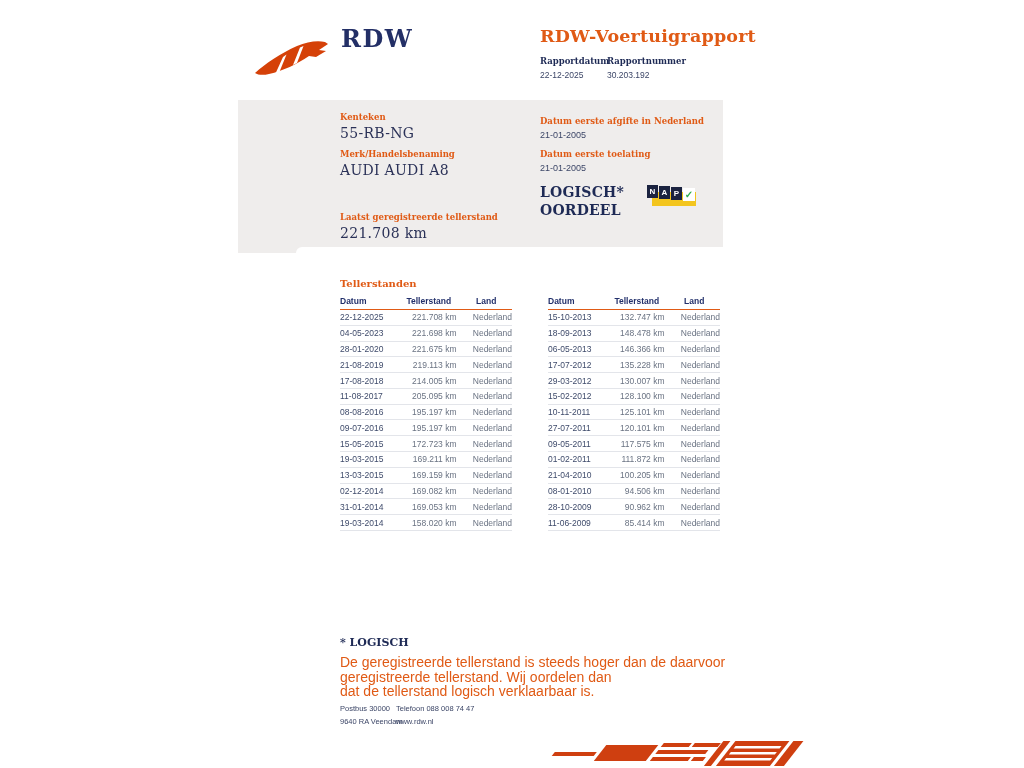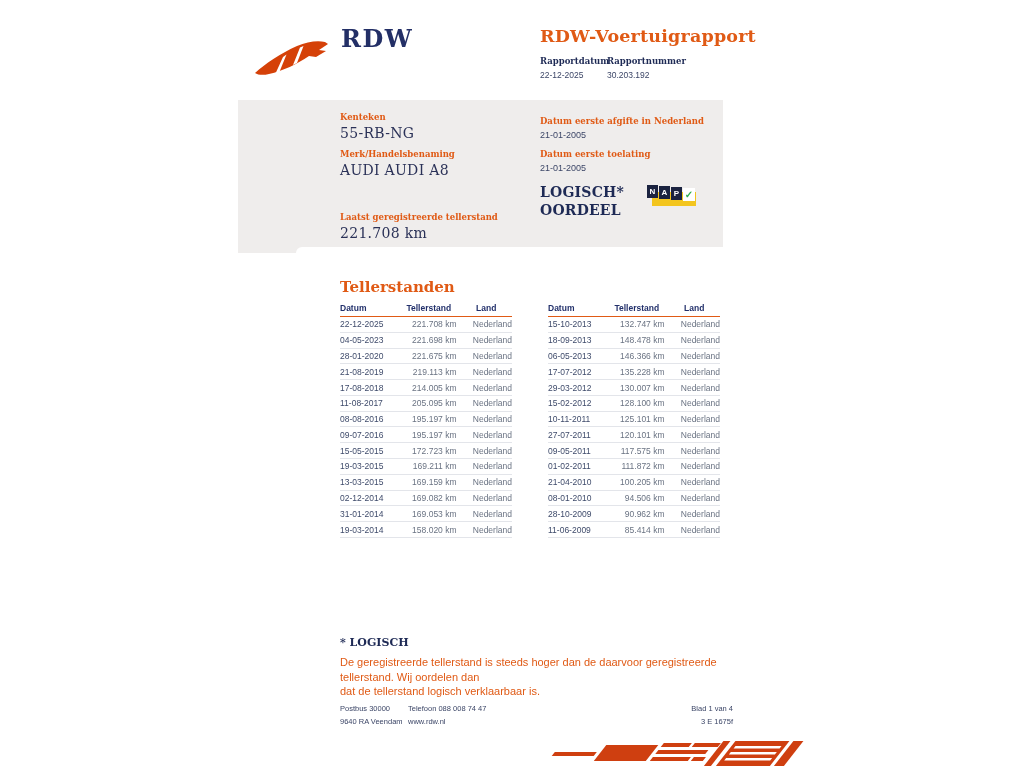--- a/index.html
+++ b/index.html
@@ -57,44 +57,44 @@
     align-items:center;justify-content:center;}
   .nap-box.n{left:0;top:0;}
   .nap-box.a{left:12px;top:1px;}
   .nap-box.p{left:24px;top:2px;}
   .nap-check{position:absolute;left:36px;top:3px;width:12px;height:13px;
     background:#ffffff;color:var(--nap-green);font-size:10px;font-weight:bold;
     display:flex;align-items:center;justify-content:center;}
 
   
   .tables{position:absolute;left:340px;top:278px;}
-  .tables-title{font-family:"DejaVu Serif",serif;font-weight:bold;font-size:15px;
+  .tables-title{font-family:"DejaVu Serif",serif;font-weight:bold;font-size:10px;
     color:var(--accent-orange);}
   .tables-row{display:flex;margin-top:5px;}
   .tables-row table{width:172px;border-collapse:collapse;font-size:8.5px;}
   .tables-row table + table{margin-left:36px;}
   th{color:#22306b;font-weight:bold;border-bottom:1.5px solid var(--accent-orange);
     padding:2px 0 3px;text-align:center;font-size:8.5px;}
   th:first-child{text-align:left;}
   td{padding:2.4px 0;border-bottom:1px solid #e3e5ea;color:var(--cell-gray);
     text-align:right;white-space:nowrap;}
   td:first-child{color:var(--date-gray);text-align:left;}
   td:nth-child(2){padding-right:4px;}
 
   
   .logisch{position:absolute;left:340px;top:636px;width:400px;}
   .logisch-heading{font-family:"DejaVu Serif",serif;font-weight:bold;font-size:11px;
     color:#1e2a55;}
-  .logisch-text{color:var(--accent-orange);font-size:11px;line-height:14.5px;
+  .logisch-text{color:var(--accent-orange);font-size:14px;line-height:14.5px;
     margin-top:6px;}
 
   
   .footer-col{position:absolute;font-size:7.5px;color:#3c4667;line-height:13px;}
   .footer-address{left:340px;top:702px;}
-  .footer-contact{left:408px;top:702px;}
+  .footer-contact{left:396px;top:702px;}
   .footer-page{left:438px;top:702px;width:295px;text-align:right;}
 
   
   .speed-graphic{position:absolute;left:543px;top:739px;}
 </style>
 </head>
 <body>
 
 <div class="page">
 
@@ -335,24 +335,20 @@
     </div>
   </div>
 
   <div class="footer-col footer-address">
     <div>Postbus 30000</div>
     <div>9640 RA Veendam</div>
   </div>
   <div class="footer-col footer-contact">
     <div>Telefoon 088 008 74 47</div>
     <div>www.rdw.nl</div>
-  </div>
-  <div class="footer-col footer-page">
-    <div>Blad 1 van 4</div>
-    <div>3 E 1675f</div>
   </div>
 
   <svg class="speed-graphic" width="270" height="29" viewBox="0 0 270 29">
     <g fill="#cf3f10" transform="translate(24,0) skewX(-38)">
       <rect x="-2" y="13" width="42" height="4"></rect>
       <rect x="44" y="6" width="52" height="16"></rect>
       <rect x="100" y="4" width="28" height="4"></rect>
       <rect x="131" y="4" width="26" height="4"></rect>
       <rect x="100" y="11" width="50" height="4"></rect>
       <rect x="100" y="18" width="38" height="4"></rect>

